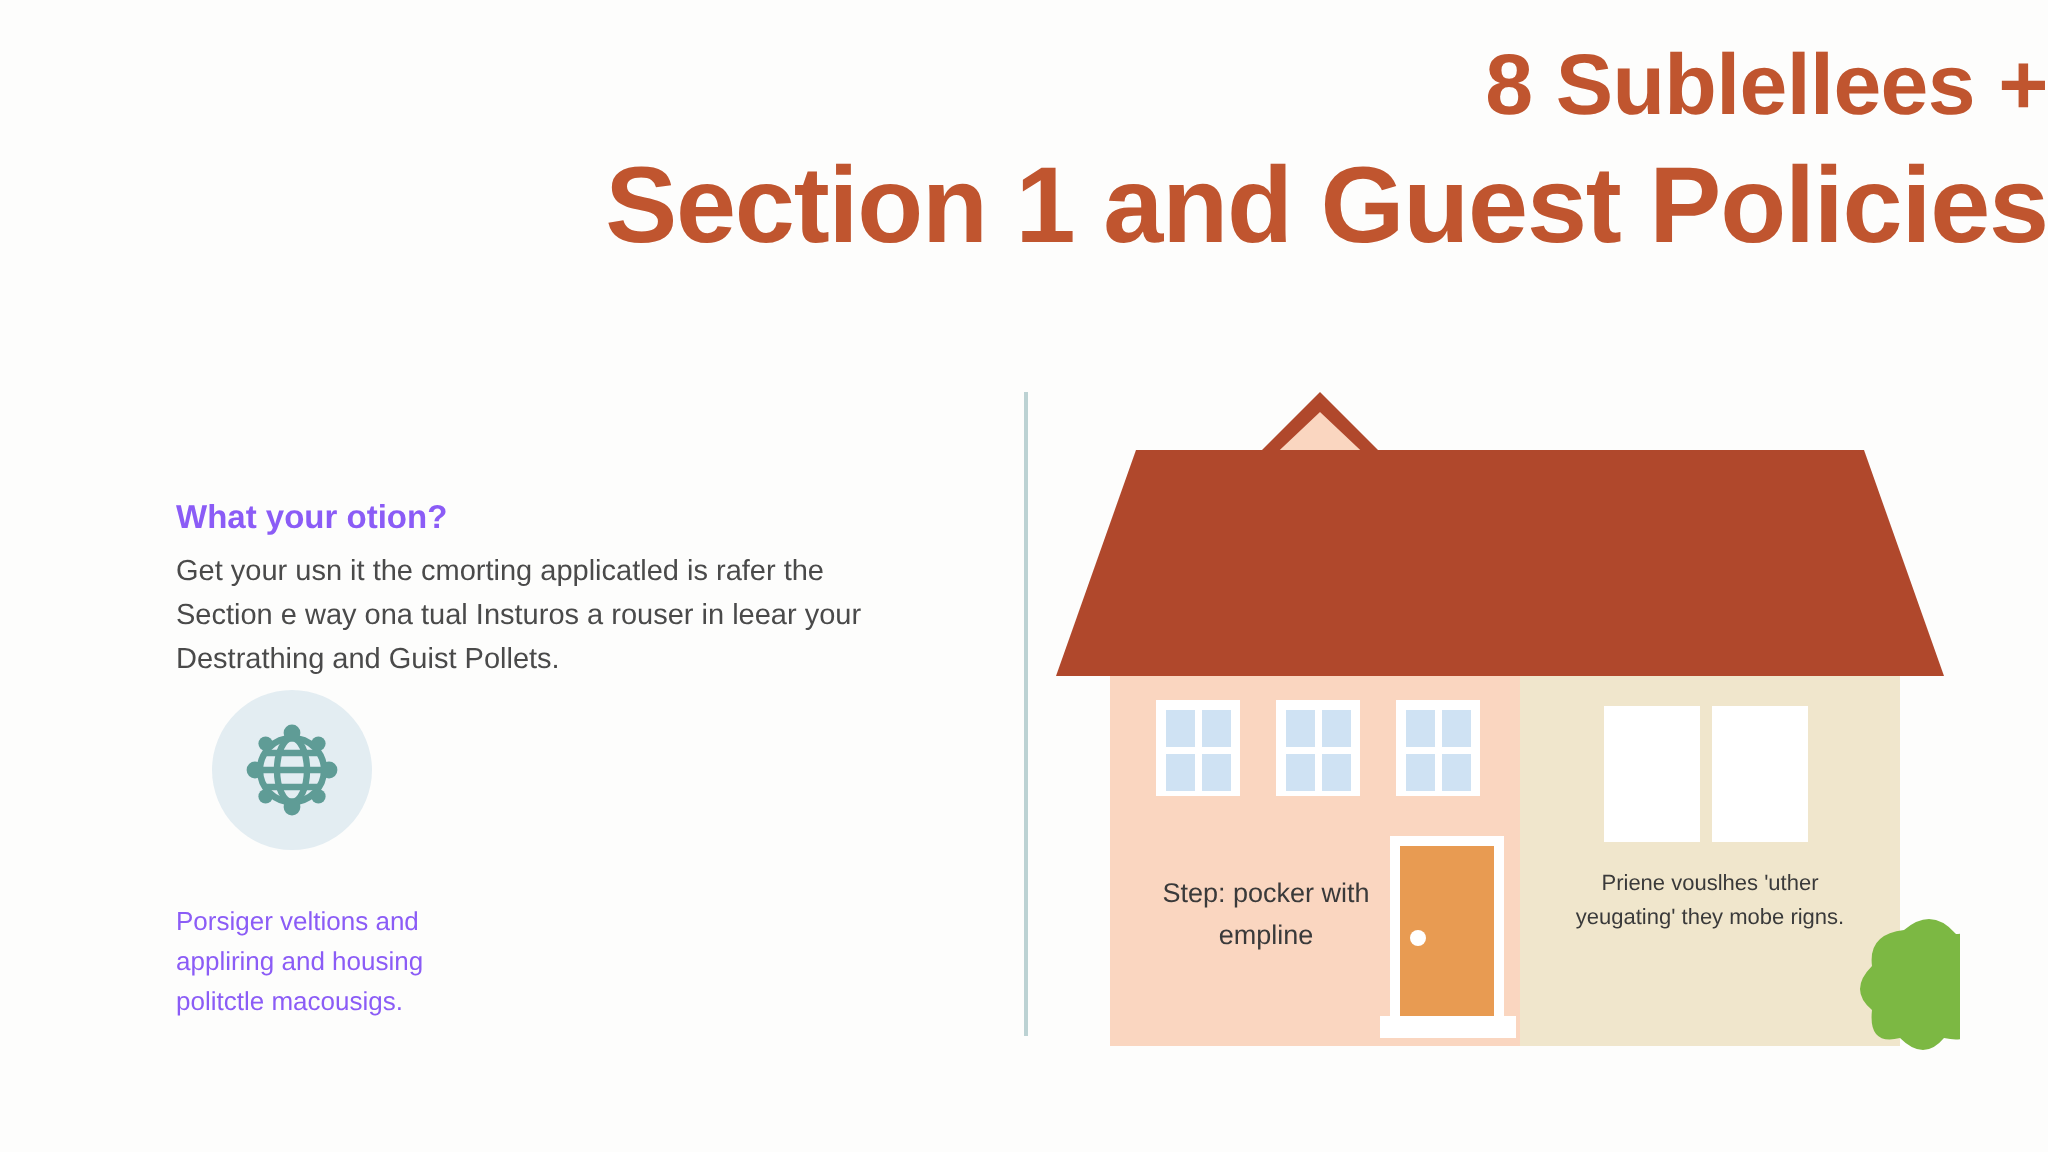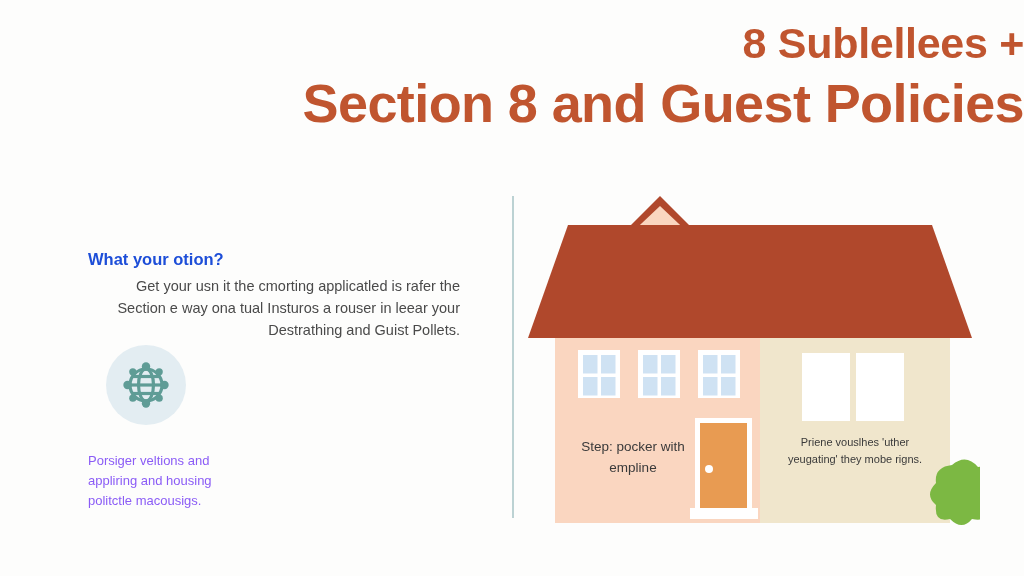--- a/index.html
+++ b/index.html
@@ -45,31 +45,30 @@
   
   #left-column {
     position: absolute;
     left: 88px;
     top: 250px;
     width: 390px;
   }
   #left-heading {
     font-size: 16.5px;
     font-weight: bold;
-    color: #1d4ed8;
+    color: #8b5cf6;
     margin: 0 0 5px 0;
     line-height: 1.2;
   }
   #left-paragraph {
     font-size: 14.5px;
     color: #4a4a4a;
     line-height: 1.52;
     margin: 0;
     width: 372px;
-    text-align: right;
   }
 
   
   #features-row {
     position: absolute;
     left: 88px;
     top: 345px;
     width: 400px;
     display: flex;
   }
@@ -146,21 +145,21 @@
     font-size: 11px;
     color: #3a3a3a;
     line-height: 1.55;
   }
 </style>
 </head>
 <body>
 
 <div id="title-block">
   <span id="title-line-1">8 Sublellees +</span>
-  <span id="title-line-2">Section 8 and Guest Policies</span>
+  <span id="title-line-2">Section 1 and Guest Policies</span>
 </div>
 
 <div id="left-column">
   <div id="left-heading">What your otion?</div>
   <p id="left-paragraph">Get your usn it the cmorting applicatled is rafer the Section e way ona tual Insturos a rouser in leear your Destrathing and Guist Pollets.</p>
 </div>
 
 <div id="features-row">
 
   <div class="feature-col">

